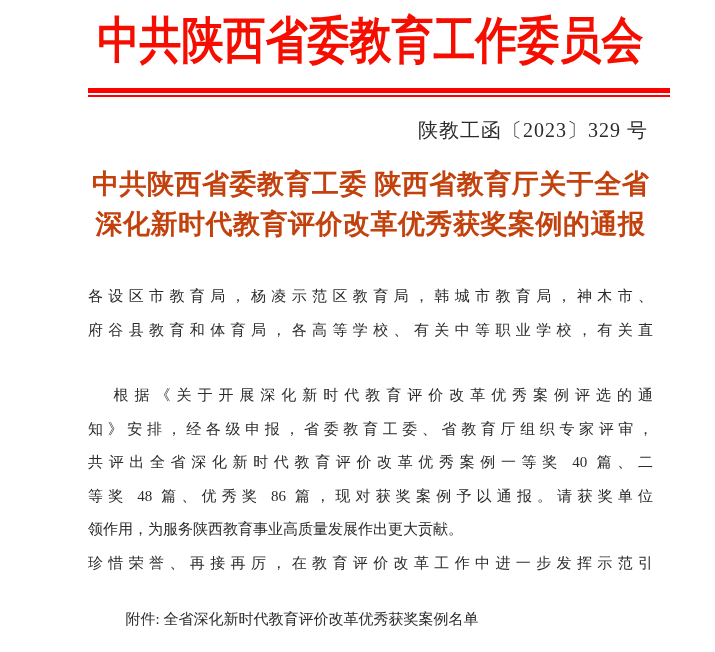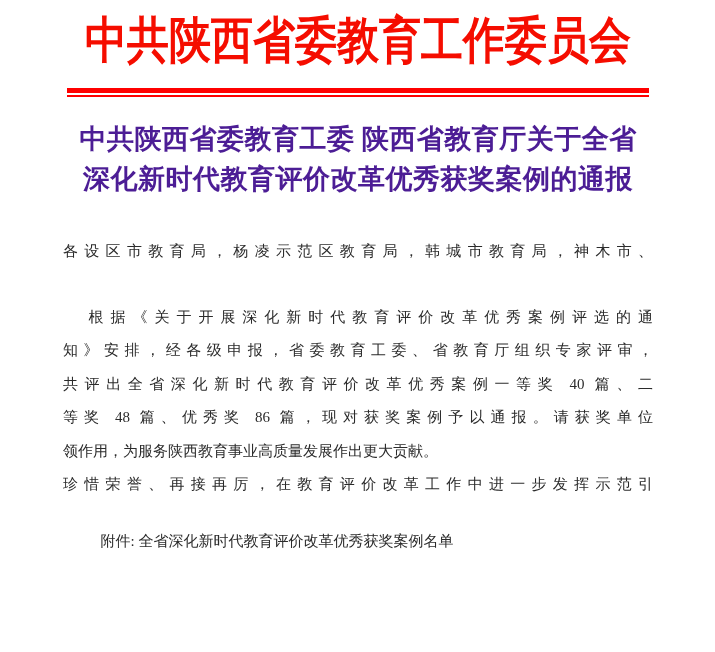--- a/index.html
+++ b/index.html
@@ -7,21 +7,21 @@
   body {
     font-family: "Liberation Serif", "DejaVu Serif", serif;
     width: 715px;
   }
   .page {
     position: relative;
     width: 715px;
     height: 652px;
     background: #ffffff;
     overflow: hidden;
-    padding: 0 62px 0 63px;
+    padding: 0 62px 0 88px;
   }
   
   .org-header {
     margin-top: 12px;
     height: 56px;
     line-height: 56px;
     text-align: center;
     font-size: 42px;
     font-weight: 700;
     color: #f50d00;
@@ -49,21 +49,21 @@
     padding-right: 5px;
     letter-spacing: 1px;
   }
   
   .doc-title {
     margin-top: 22px;
     text-align: center;
     font-size: 27px;
     line-height: 40px;
     font-weight: 700;
-    color: #4c1d95;
+    color: #c2410c;
     letter-spacing: 0.5px;
   }
   
   .body-text {
     margin-top: 36px;
     color: #2b2b2b;
     font-size: 15px;
   }
   .line {
     line-height: 33.5px;
@@ -87,30 +87,32 @@
 <div class="page">
 
   <div class="org-header">中共陕西省委教育工作委员会</div>
 
   <div class="red-rule">
     <div class="thick"></div>
     <div class="gap"></div>
     <div class="thin"></div>
   </div>
 
+  <div class="doc-number">陕教工函〔2023〕329 号</div>
 
   <div class="doc-title">
     <div>中共陕西省委教育工委 陕西省教育厅关于全省</div>
     <div>深化新时代教育评价改革优秀获奖案例的通报</div>
   </div>
 
   <div class="body-text">
 
     <div>
       <div class="line fill">各设区市教育局，杨凌示范区教育局，韩城市教育局，神木市、</div>
+      <div class="line fill">府谷县教育和体育局，各高等学校、有关中等职业学校，有关直</div>
     </div>
 
     <div>
       <div class="line fill indent">根据《关于开展深化新时代教育评价改革优秀案例评选的通</div>
       <div class="line fill">知》安排，经各级申报，省委教育工委、省教育厅组织专家评审，</div>
       <div class="line fill">共评出全省深化新时代教育评价改革优秀案例一等奖 40 篇、二</div>
       <div class="line fill">等奖 48 篇、优秀奖 86 篇，现对获奖案例予以通报。请获奖单位</div>
       <div class="line end">领作用，为服务陕西教育事业高质量发展作出更大贡献。</div>
       <div class="line fill">珍惜荣誉、再接再厉，在教育评价改革工作中进一步发挥示范引</div>
     </div>

